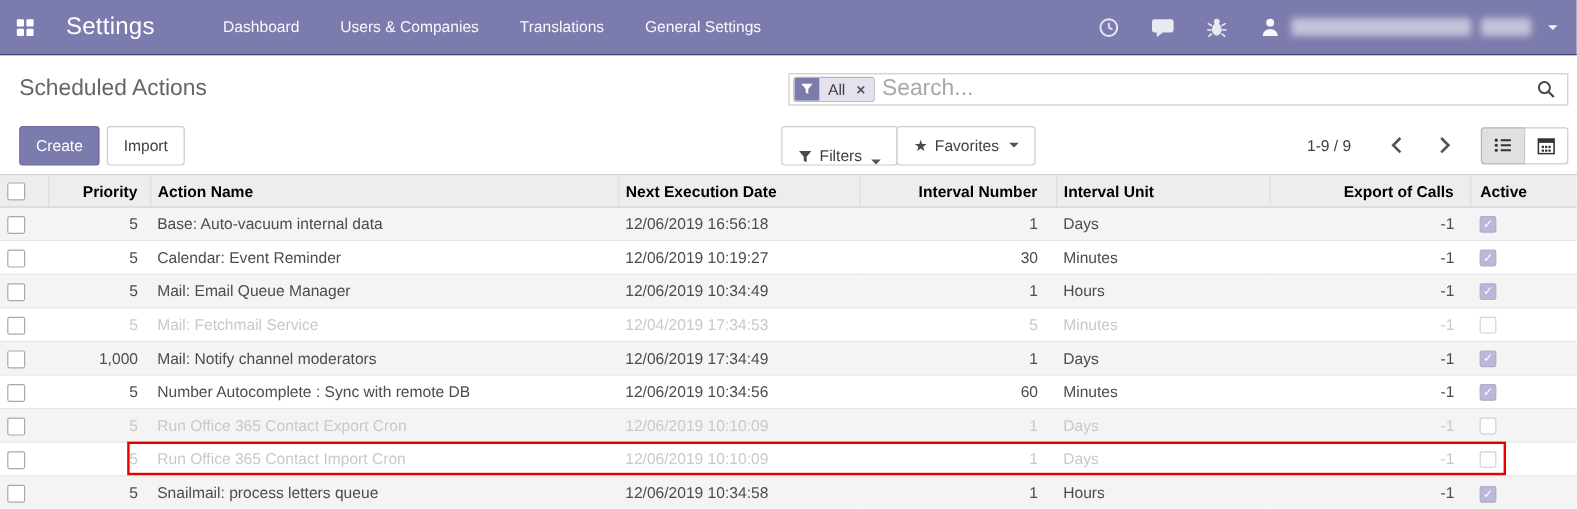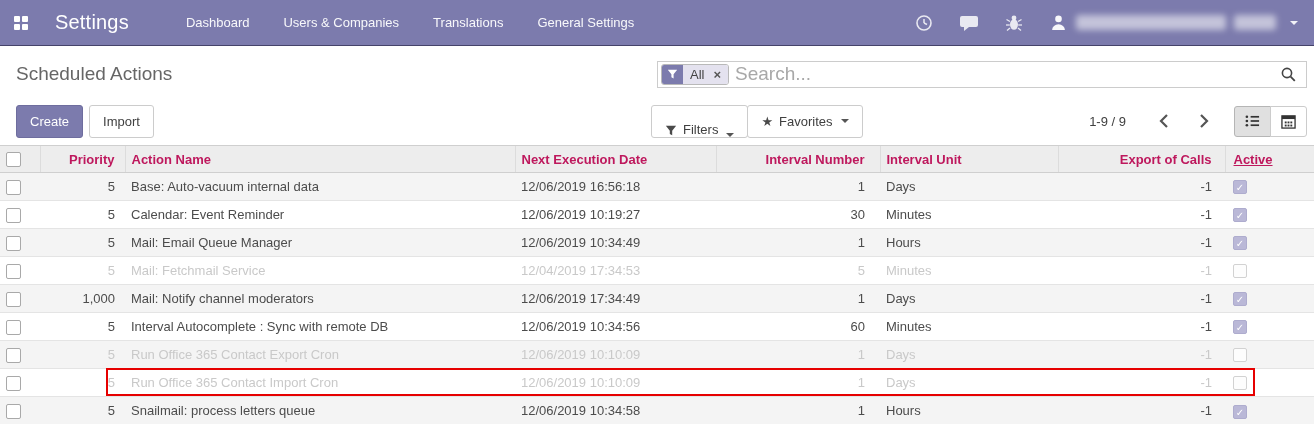--- a/index.html
+++ b/index.html
@@ -61,37 +61,37 @@
   .switcher { display:flex; margin-left:18px; }
   .sw-btn { width:37px; height:31px; display:flex; align-items:center; justify-content:center;
             border:1px solid #ccc; background:#fff; cursor:pointer; }
   .sw-btn.active { background:#e0e0e0; border-color:#b5b5b5; }
   .sw-btn:first-child { border-radius:3px 0 0 3px; }
   .sw-btn:last-child { border-radius:0 3px 3px 0; margin-left:-1px; }
 
   
   .table-wrap { position:relative; }
   table { width:1314px; border-collapse:collapse; table-layout:fixed; }
-  th { background:#ededed; font-weight:bold; color:#be185d; text-align:left;
+  th { background:#ededed; font-weight:bold; color:#000000; text-align:left;
        border-top:1px solid #cfcfcf; border-bottom:1px solid #cfcfcf;
        border-left:1px solid #dcdcdc; padding:5px 6px; height:27px; cursor:pointer; }
   th:first-child { border-left:none; }
   td { padding:5px 6px; height:28px; border-top:1px solid #e4e4e4; color:#4c4c4c;
        white-space:nowrap; overflow:hidden; }
   tbody tr:first-child td { border-top:none; }
   tbody tr:nth-child(odd) { background:#f4f4f4; }
   tbody tr:nth-child(even) { background:#fff; }
   tbody tr { cursor:pointer; }
   tr.muted td { color:#c9c9c9; }
   .ta-r { text-align:right; }
   .c-sel { padding-left:6px; }
   .c-pri { padding-right:10px; }
   .c-inum { padding-right:15px; }
   .c-calls { padding-right:13px; }
-  .c-active { padding-left:8px;text-decoration:underline; }
+  .c-active { padding-left:8px; }
   .cb { display:inline-block; width:15px; height:15px; border:1px solid #a9a9a9;
         border-radius:2px; background:#fff; vertical-align:middle; }
   .acb { display:inline-block; width:14px; height:14px; border-radius:2px; vertical-align:middle;
          font-size:10px; line-height:13px; text-align:center; }
   .acb.checked { background:#bab8d7; border:1px solid #aeacce; color:#fff; }
   .acb.unchecked { background:#fdfdfd; border:1px solid #d2d2d2; }
   .hl-box { position:absolute; left:106px; width:1149px; border:2px solid #e60000;
             pointer-events:none; }
 </style>
 </head>
@@ -325,21 +325,21 @@
     <td>Mail: Notify channel moderators</td>
     <td>12/06/2019 17:34:49</td>
     <td class="ta-r c-inum">1</td>
     <td>Days</td>
     <td class="ta-r c-calls">-1</td>
     <td class="c-active"><span class="acb checked">✓</span></td>
   </tr>
         <tr>
     <td class="c-sel"><span class="cb"></span></td>
     <td class="ta-r c-pri">5</td>
-    <td>Interval Autocomplete : Sync with remote DB</td>
+    <td>Number Autocomplete : Sync with remote DB</td>
     <td>12/06/2019 10:34:56</td>
     <td class="ta-r c-inum">60</td>
     <td>Minutes</td>
     <td class="ta-r c-calls">-1</td>
     <td class="c-active"><span class="acb checked">✓</span></td>
   </tr>
         <tr class="muted">
     <td class="c-sel"><span class="cb"></span></td>
     <td class="ta-r c-pri">5</td>
     <td>Run Office 365 Contact Export Cron</td>

